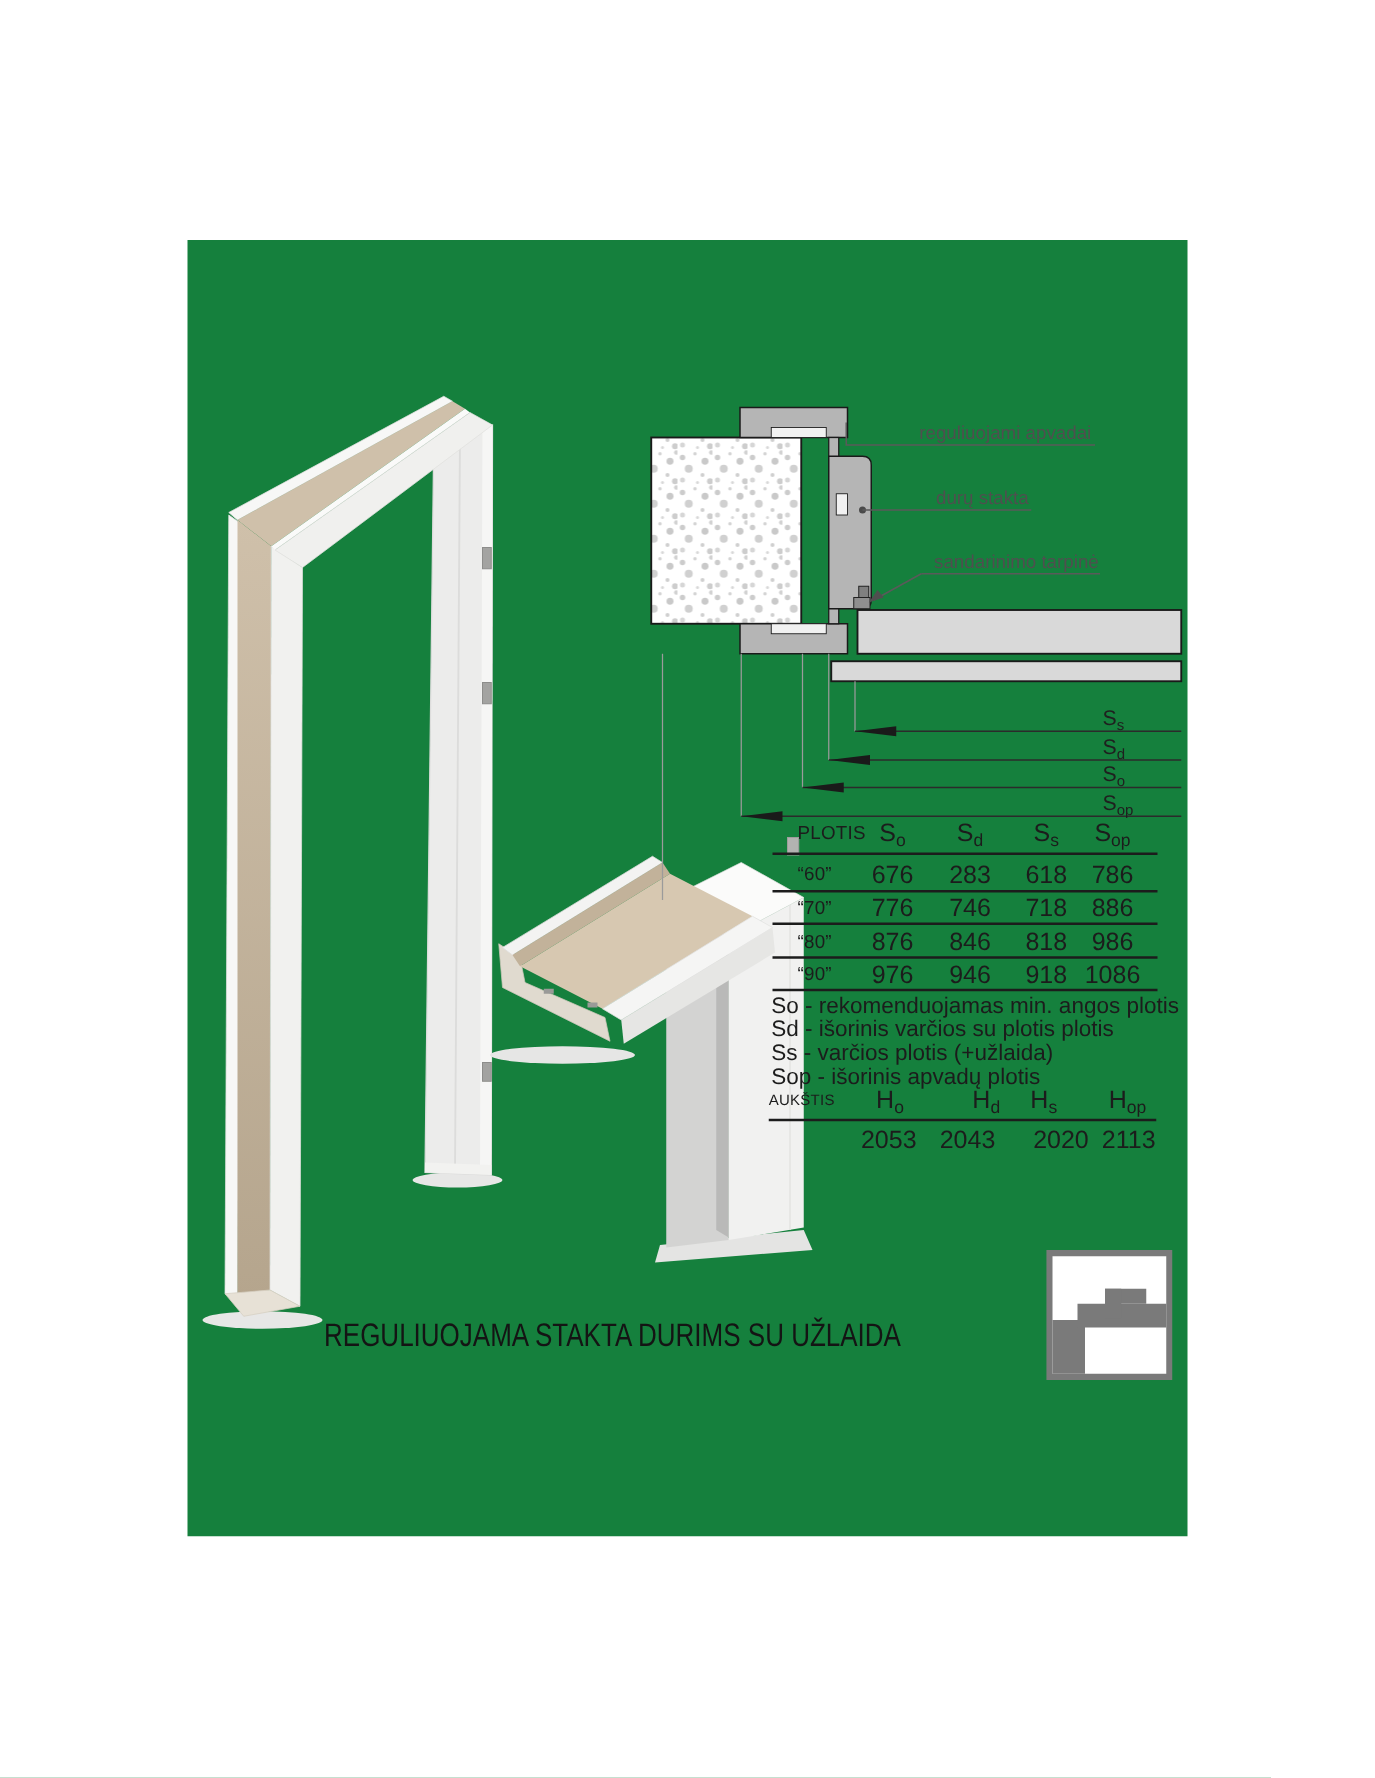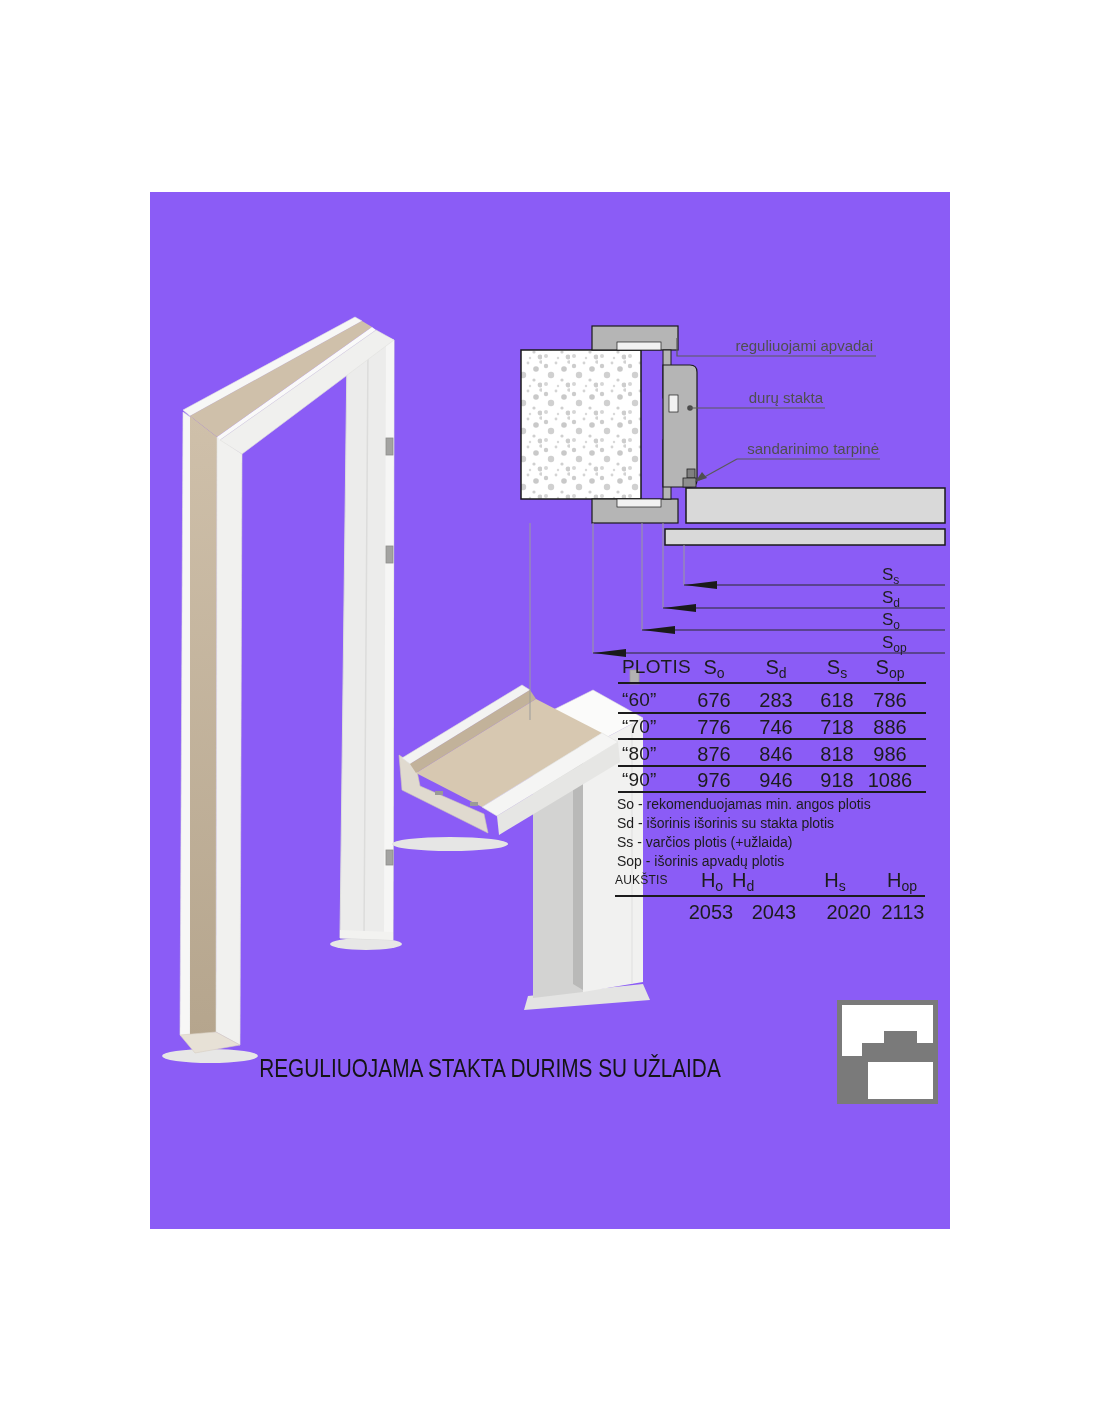--- a/index.html
+++ b/index.html
@@ -1,35 +1,35 @@
 <!DOCTYPE html>
 <html><head>
 <meta charset="utf-8">
 <style>
   html,body{margin:0;padding:0;background:#ffffff;}
   body{width:1100px;height:1422px;position:relative;font-family:"Liberation Sans",sans-serif;-webkit-font-smoothing:antialiased;}
-  .panel{position:absolute;left:150px;top:192px;width:800px;height:1037px;background:#8b5cf6;overflow:hidden;}
+  .panel{position:absolute;left:150px;top:192px;width:800px;height:1037px;background:#15803d;overflow:hidden;}
   .art{position:absolute;left:0;top:0;}
   
   .tbl{position:absolute;left:468px;top:462px;width:309px;color:#1c1c1c;}
   .t-row{position:absolute;left:0;width:100%;height:26px;line-height:26px;font-size:20px;}
   .t-row .c{position:absolute;top:0;height:26px;}
-  .lab{left:4px;font-size:19px;letter-spacing:.2px;}
+  .lab{left:20px;font-size:15px;letter-spacing:.2px;}
   .n1{left:64px;width:64px;text-align:center;}
   .n2{left:126px;width:64px;text-align:center;}
   .n3{left:187px;width:64px;text-align:center;}
   .n4{left:238px;width:68px;text-align:center;}
   .hline{position:absolute;left:0;width:308px;height:2px;background:#1c1c1c;}
   sub.sb{font-size:14px;line-height:0;vertical-align:-4px;}
-  .legend{position:absolute;color:#1c1c1c;font-size:14px;line-height:19px;white-space:nowrap;}
+  .legend{position:absolute;color:#1c1c1c;font-size:18px;line-height:19px;white-space:nowrap;}
   .auk{position:absolute;left:465px;top:676px;width:312px;color:#1c1c1c;}
   .auk .t-row{height:24px;line-height:24px;}
   .auk .lab{left:0;font-size:12px;}
   .a1{left:65px;width:64px;text-align:center;}
-  .a2{left:117px;width:64px;text-align:left;}
+  .a2{left:142px;width:64px;text-align:center;}
   .a3{left:188px;width:64px;text-align:center;}
   .a4{left:252px;width:70px;text-align:center;}
   .vals{top:32px;font-size:20px;}
   .v1{left:64px;width:64px;text-align:center;}
   .v2{left:127px;width:64px;text-align:center;}
   .v3{left:192px;width:64px;text-align:right;}
   .v4{left:253px;width:70px;text-align:center;}
   .title{position:absolute;left:0;top:861px;width:680px;text-align:center;font-size:26px;color:#141414;letter-spacing:0;transform:scaleX(0.8);transform-origin:340px 50%;white-space:nowrap;}
   .icon-box{position:absolute;left:687px;top:808px;width:101px;height:104px;}
 </style>
@@ -201,21 +201,21 @@
       <span class="c n1">976</span>
       <span class="c n2">946</span>
       <span class="c n3">918</span>
       <span class="c n4">1086</span>
     </div>
     <div class="hline" style="top:137px"></div>
   </div>
 
   <div class="legend" style="left:467px;top:603px">
     <div>So - rekomenduojamas min. angos plotis</div>
-    <div>Sd - išorinis išorinis su stakta plotis</div>
+    <div>Sd - išorinis varčios su plotis plotis</div>
     <div>Ss - varčios plotis (+užlaida)</div>
     <div>Sop - išorinis apvadų plotis</div>
   </div>
 
   <div class="auk">
     <div class="t-row" style="top:0">
       <span class="c lab">AUKŠTIS</span>
       <span class="c a1"><span>H</span><sub class="sb">o</sub></span>
       <span class="c a2"><span>H</span><sub class="sb">d</sub></span>
       <span class="c a3"><span>H</span><sub class="sb">s</sub></span>

